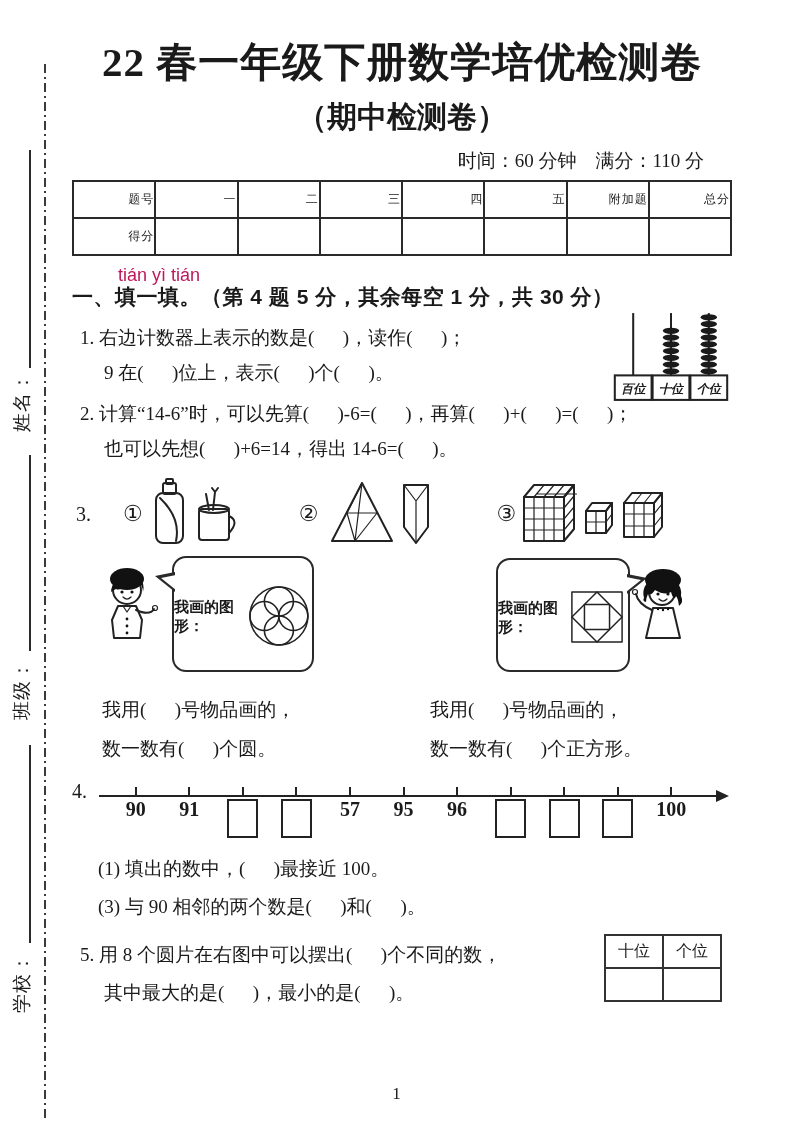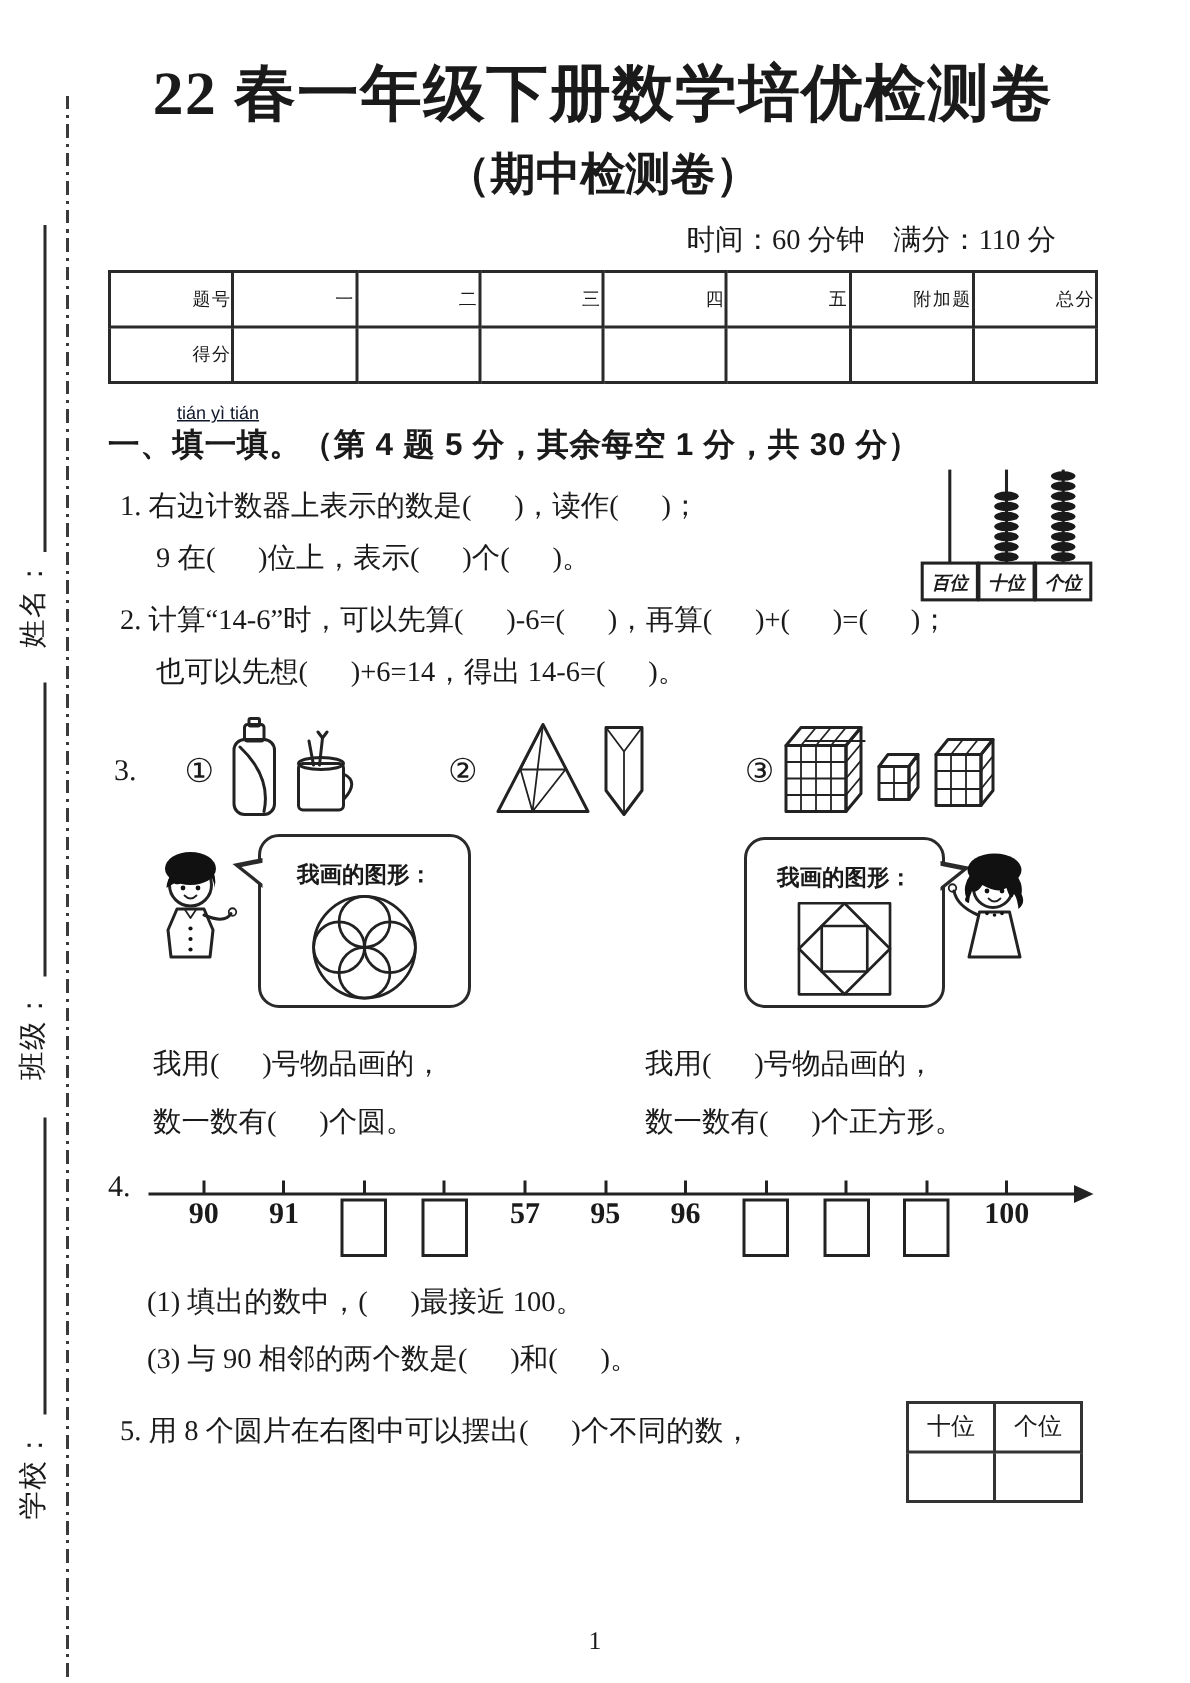--- a/index.html
+++ b/index.html
@@ -41,21 +41,21 @@
   .subtitle { text-align:center; font-size:30px; font-weight:bold; line-height:46px; margin-top:6px; }
   .meta { text-align:right; font-size:19px; line-height:26px; margin-top:8px; padding-right:28px; white-space:pre-wrap; }
 
   .score-table { width:100%; border-collapse:collapse; margin-top:6px; table-layout:fixed; }
   .score-table td {
     border:2px solid #2a2a2a; height:37px; text-align:right;
     font-size:12px; letter-spacing:1px;
   }
 
   .section-head { margin-top:12px; }
-  .pinyin { font-family:"Liberation Sans",sans-serif; font-size:12px; margin-left:46px; line-height:14px; color:#0f172a;text-decoration:underline; }
+  .pinyin { font-family:"Liberation Sans",sans-serif; font-size:18px; margin-left:46px; line-height:14px; color:#be185d; }
   .head-text {
     font-family:"Liberation Sans",sans-serif; font-weight:bold;
     font-size:21px; line-height:30px; letter-spacing:0.5px; white-space:pre-wrap;
   }
 
   .q-line { font-size:19px; line-height:35px; white-space:pre-wrap; }
   .indent { padding-left:24px; }
   .qnum { font-size:20px; margin-right:6px; }
 
   
@@ -70,21 +70,21 @@
   .q3 { margin-top:10px; }
   .q3-options { display:flex; align-items:center; height:76px; padding-left:4px; }
   .circnum { font-size:22px; margin:0 6px 0 0; }
   .opt-gap1 { margin-left:26px; } .opt-gap2 { margin-left:58px; } .opt-gap3 { margin-left:62px; }
   .q3-bubbles { position:relative; height:124px; margin-top:4px; }
   .kid { position:absolute; }
   .boy { left:22px; top:8px; }
   .girl { left:556px; top:8px; }
   .bubble {
     position:absolute; border:2.5px solid #2a2a2a; border-radius:14px; background:#fff;
-    display:flex; flex-direction:column; align-items:center; padding-top:16px;
+    display:flex; flex-direction:row; align-items:center; padding-top:4px;justify-content:flex-end;
   }
   .bubble-left { left:100px; top:0; width:142px; height:116px; }
   .bubble-right { left:424px; top:2px; width:134px; height:114px; }
   .bubble-label { font-family:"Liberation Sans",sans-serif; font-weight:bold; font-size:15px; line-height:19px; }
   .tail { position:absolute; width:0; height:0; }
   .tail-lo { left:-19px; top:14px; border-right:20px solid #2a2a2a; border-top:4px solid transparent; border-bottom:16px solid transparent; }
   .tail-li { left:-13px; top:17px; border-right:15px solid #fff; border-top:3px solid transparent; border-bottom:12px solid transparent; }
   .tail-ro { right:-19px; top:14px; border-left:20px solid #2a2a2a; border-top:4px solid transparent; border-bottom:16px solid transparent; }
   .tail-ri { right:-13px; top:17px; border-left:15px solid #fff; border-top:3px solid transparent; border-bottom:12px solid transparent; }
   .q3-text { display:flex; margin-top:10px; }
@@ -375,20 +375,21 @@
         </div>
       </div>
       <div class="q4-subs">
         <div class="q-line">(1) 填出的数中，(      )最接近 100。</div>
         <div class="q-line">(3) 与 90 相邻的两个数是(      )和(      )。</div>
       </div>
     </div>
 
     <div class="q5">
       <div class="q-line">5. 用 8 个圆片在右图中可以摆出(      )个不同的数，</div>
+      <div class="q-line indent">其中最大的是(      )，最小的是(      )。</div>
       <table class="place-table">
         <tbody>
             <tr>
           <td>十位</td>
           <td>个位</td>
         </tr>
         <tr>
           <td></td>
           <td></td>
         </tr>

